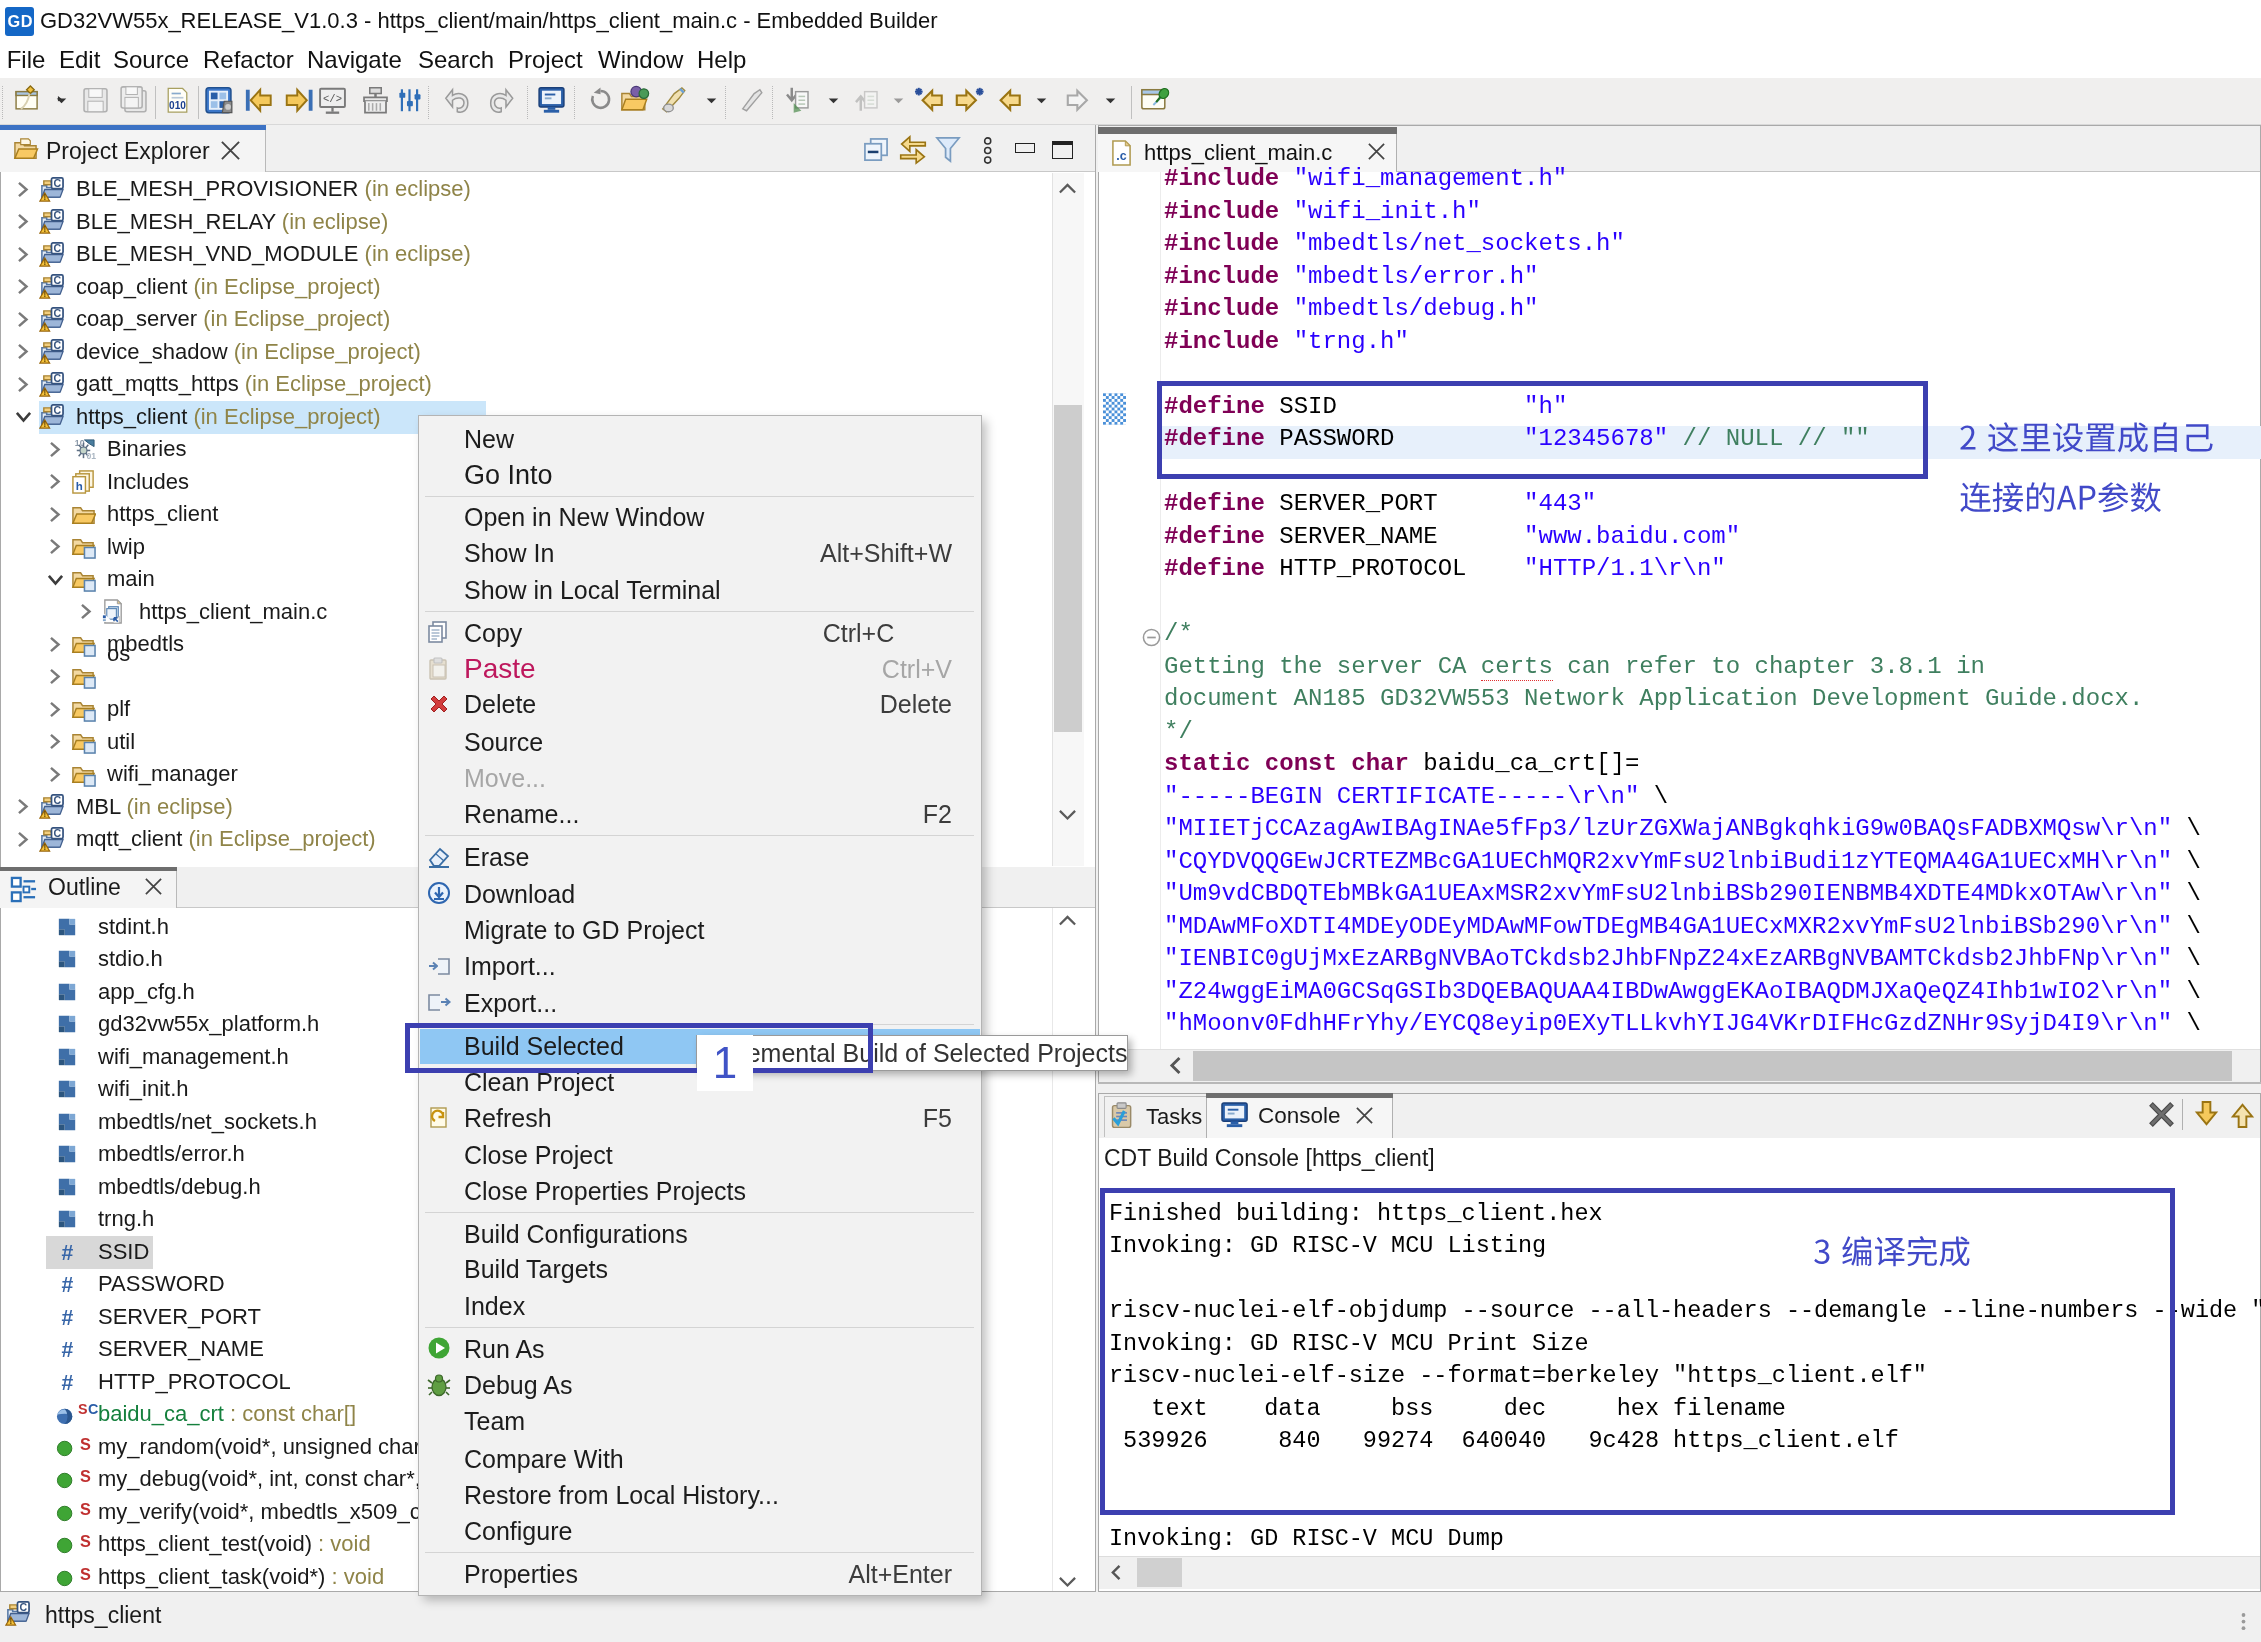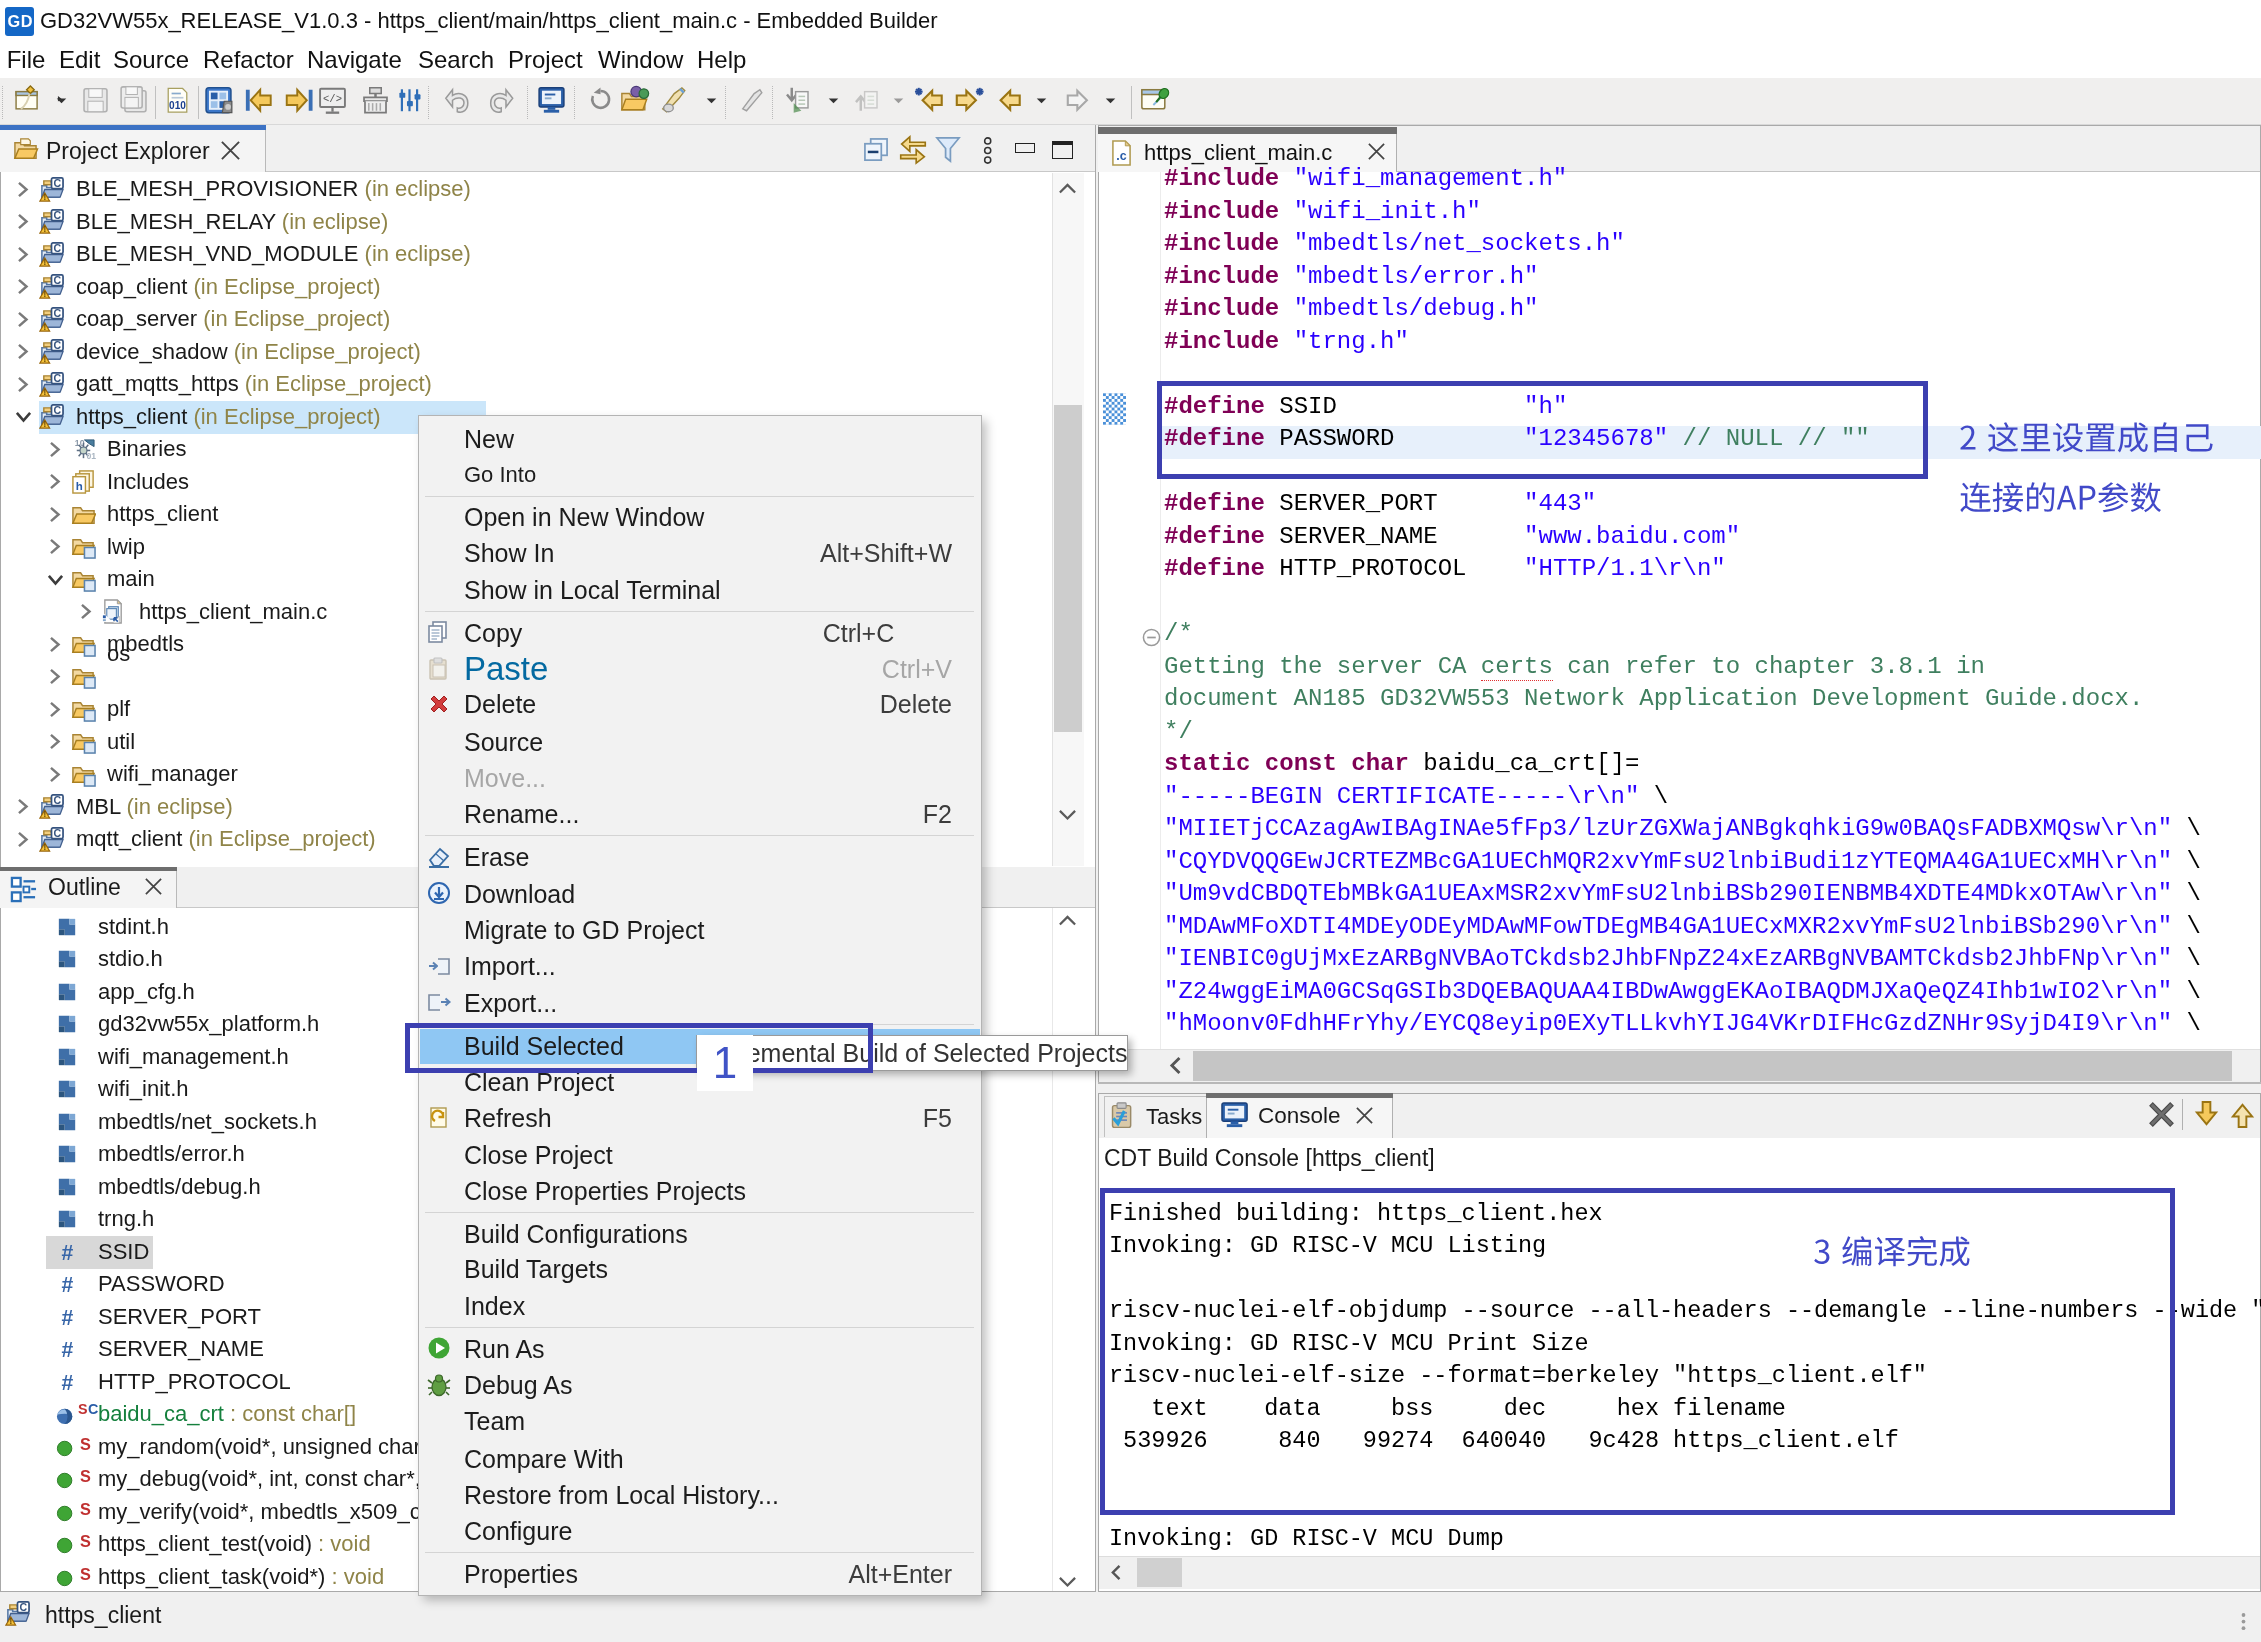--- a/index.html
+++ b/index.html
@@ -767,21 +767,21 @@
         <circle cx="9" cy="3" r="2"></circle>
         <circle cx="9" cy="10" r="2"></circle>
         <circle cx="9" cy="17" r="2"></circle>
       </g>
     </svg>
 <div style="position:absolute;left:418px;top:415px;width:564px;height:1181px;background:#f2f2f2;border:1px solid #b4b4b4;box-shadow:4.8px 4.8px 9.6px rgba(0,0,0,0.25);z-index:50"></div>
 <div style="position:absolute;left:464px;top:421px;height:36px;line-height:36px;white-space:pre;font-size:25px;color:#1c1c1c;z-index:52">New</div>
 <svg style="position:absolute;left:959px;top:431px" width="9.6" height="15.3" viewBox="0 0 10 16">
       <path d="M2 2 L8 8 L2 14" stroke="#555" stroke-width="2" fill="none"></path>
     </svg>
-<div style="position:absolute;left:464px;top:457px;height:36px;line-height:36px;white-space:pre;font-size:22px;color:#1c1c1c;z-index:52">Go Into</div>
+<div style="position:absolute;left:464px;top:457px;height:36px;line-height:36px;white-space:pre;font-size:27px;color:#1c1c1c;z-index:52">Go Into</div>
 <div style="position:absolute;left:425px;top:496px;width:549px;height:1px;background:#d4d4d4;z-index:51"></div>
 <div style="position:absolute;left:464px;top:499px;height:36px;line-height:36px;white-space:pre;font-size:25px;color:#1c1c1c;z-index:52">Open in New Window</div>
 <div style="position:absolute;left:464px;top:535px;height:36px;line-height:36px;white-space:pre;font-size:25px;color:#1c1c1c;z-index:52">Show In</div>
 <div style="position:absolute;left:765px;top:535px;width:187px;height:36px;line-height:36px;text-align:right;font-size:25px;color:#3c3c3c;z-index:52">Alt+Shift+W</div>
 <svg style="position:absolute;left:959px;top:546px" width="9.6" height="15.3" viewBox="0 0 10 16">
       <path d="M2 2 L8 8 L2 14" stroke="#555" stroke-width="2" fill="none"></path>
     </svg>
 <div style="position:absolute;left:464px;top:572px;height:36px;line-height:36px;white-space:pre;font-size:25px;color:#1c1c1c;z-index:52">Show in Local Terminal</div>
 <svg style="position:absolute;left:959px;top:582px" width="9.6" height="15.3" viewBox="0 0 10 16">
       <path d="M2 2 L8 8 L2 14" stroke="#555" stroke-width="2" fill="none"></path>
@@ -794,21 +794,21 @@
         <rect x="7" y="3" width="13" height="16" fill="#fff" stroke="#7c8aa0" stroke-width="1.6"></rect>
 <rect x="3" y="7" width="13" height="16" fill="#fff" stroke="#7c8aa0" stroke-width="1.6"></rect>
 <g stroke="#9db1c8" stroke-width="1.4">
           <line x1="5.5" y1="11" x2="13.5" y2="11"></line>
           <line x1="5.5" y1="14" x2="13.5" y2="14"></line>
           <line x1="5.5" y1="17" x2="13.5" y2="17"></line>
           <line x1="5.5" y1="20" x2="11" y2="20"></line>
         </g>
       </g>
     </svg>
-<div style="position:absolute;left:464px;top:651px;height:36px;line-height:36px;white-space:pre;font-size:33px;color:#0369a1;z-index:52">Paste</div>
+<div style="position:absolute;left:464px;top:651px;height:36px;line-height:36px;white-space:pre;font-size:28px;color:#be185d;z-index:52">Paste</div>
 <div style="position:absolute;left:765px;top:651px;width:187px;height:36px;line-height:36px;text-align:right;font-size:25px;color:#a6a6a6;z-index:52">Ctrl+V</div>
 <svg style="position:absolute;left:426px;top:656px;z-index:52" width="26" height="26" viewBox="0 0 26 26">
       <g opacity="0.45">
         <rect x="4" y="4" width="16" height="19" rx="1" fill="#d9c9a8" stroke="#9a8a68" stroke-width="1.4"></rect>
 <rect x="8" y="2" width="8" height="5" rx="1" fill="#c8c8c8" stroke="#8a8a8a" stroke-width="1.2"></rect>
 <rect x="7" y="9" width="12" height="12" fill="#f4f0e6" stroke="#9a8a68" stroke-width="1"></rect>
       </g>
     </svg>
 <div style="position:absolute;left:464px;top:686px;height:36px;line-height:36px;white-space:pre;font-size:25px;color:#1c1c1c;z-index:52">Delete</div>
 <div style="position:absolute;left:765px;top:686px;width:187px;height:36px;line-height:36px;text-align:right;font-size:25px;color:#3c3c3c;z-index:52">Delete</div>

